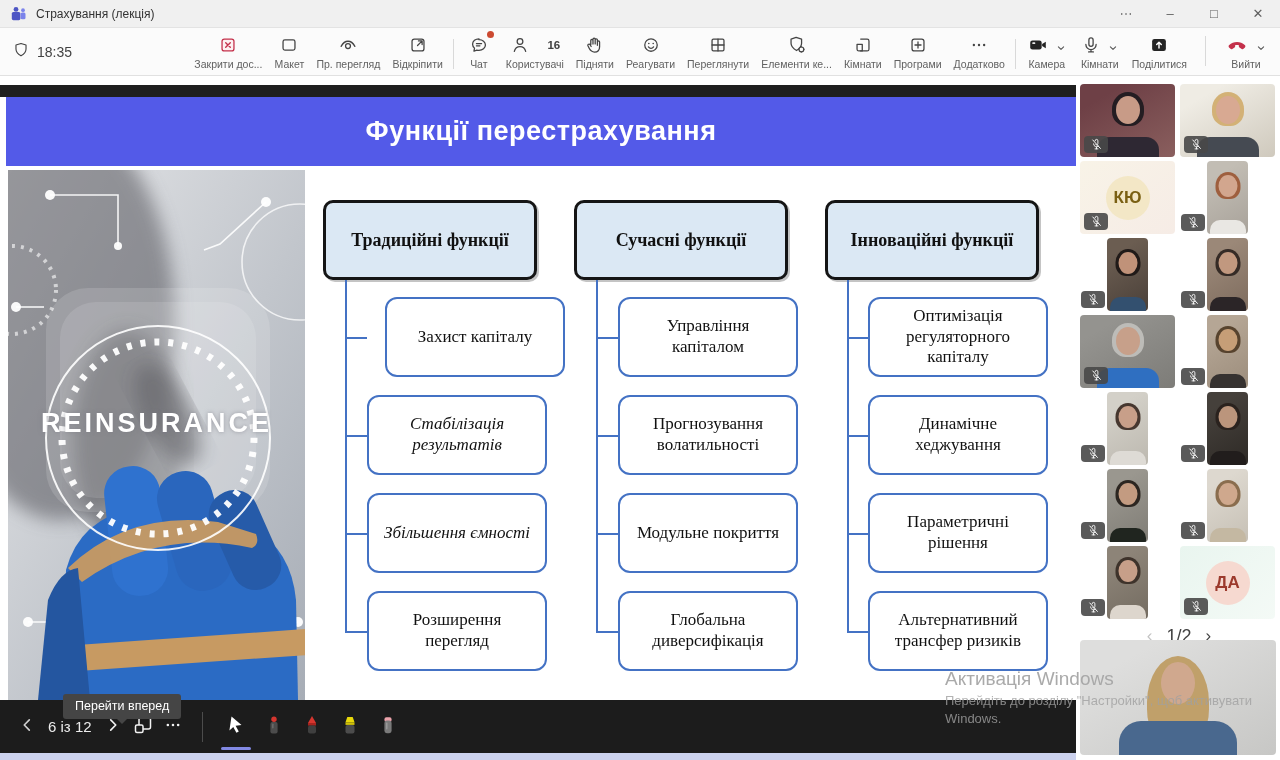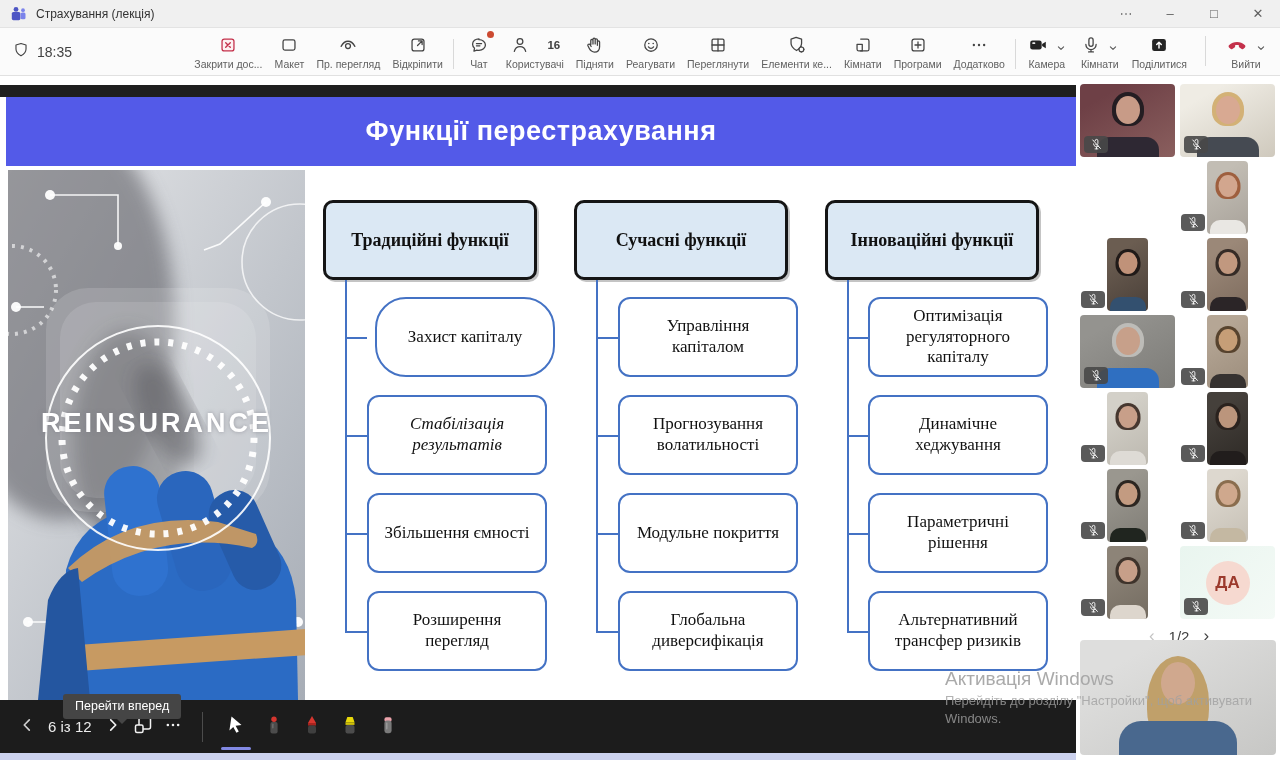--- a/index.html
+++ b/index.html
@@ -87,21 +87,21 @@
   .tile .body { position:absolute; left:50%; transform:translateX(-50%); }
   .mic-badge { position:absolute; width:24px; height:17px; background:rgba(72,72,72,.9); border-radius:4px;
     display:flex; align-items:center; justify-content:center; z-index:5; }
   .init-tile { display:flex; align-items:center; justify-content:center; }
   .init-circle { border-radius:50%; display:flex; align-items:center; justify-content:center;
     font-weight:bold; }
   #pager { position:absolute; left:0; top:548px; width:202px; height:22px; display:flex;
     align-items:center; justify-content:center; gap:14px; }
   #pager .pg-prev { color:#c3c3c3; font-size:17px; cursor:default; }
   #pager .pg-next { color:#424242; font-size:17px; cursor:pointer; }
-  #pager .pg-label { color:#424242; font-size:15px; }
+  #pager .pg-label { color:#424242; font-size:18px; }
 </style>
 </head>
 <body>
 
 <div id="app">
 
   <div id="titlebar">
     <span class="app-icon">
       <svg width="17" height="17" viewBox="0 0 17 17">
         <circle cx="6" cy="4.4" r="2.4" fill="#4e56c4"></circle>
@@ -402,25 +402,25 @@
     </div>
 
     <div id="banner">
       <span class="t">Функції перестрахування</span>
     </div>
 
     <div id="diagram">
         <div class="dg-header" style="left: 323px; top: 123px;">Традиційні функції</div>
         <div class="dg-vline" style="left: 345px; top: 203px; height: 351px;"></div>
         <div class="dg-stub" style="left: 345px; top: 260px; width: 22px;"></div>
-        <div class="dg-box" style="left: 375px; top: 220px; border-radius: 31px;">Захист капіталу</div>
+        <div class="dg-box" style="left: 385px; top: 220px;">Захист капіталу</div>
         <div class="dg-stub" style="left: 345px; top: 358px; width: 22px;"></div>
         <div class="dg-box" style="left: 367px; top: 318px; font-style: italic;">Стабілізація результатів</div>
         <div class="dg-stub" style="left: 345px; top: 456px; width: 22px;"></div>
-        <div class="dg-box" style="left: 367px; top: 416px;">Збільшення ємності</div>
+        <div class="dg-box" style="left: 367px; top: 416px; font-style: italic;">Збільшення ємності</div>
         <div class="dg-stub" style="left: 345px; top: 554px; width: 22px;"></div>
         <div class="dg-box" style="left: 367px; top: 514px;">Розширення перегляд</div>
         <div class="dg-header" style="left: 574px; top: 123px;">Сучасні функції</div>
         <div class="dg-vline" style="left: 596px; top: 203px; height: 351px;"></div>
         <div class="dg-stub" style="left: 596px; top: 260px; width: 22px;"></div>
         <div class="dg-box" style="left: 618px; top: 220px;">Управління капіталом</div>
         <div class="dg-stub" style="left: 596px; top: 358px; width: 22px;"></div>
         <div class="dg-box" style="left: 618px; top: 318px;">Прогнозування волатильності</div>
         <div class="dg-stub" style="left: 596px; top: 456px; width: 22px;"></div>
         <div class="dg-box" style="left: 618px; top: 416px;">Модульне покриття</div>
@@ -535,20 +535,31 @@
           <div class="face" style="width: 24px; height: 28px; top: 12px; background: rgb(216, 169, 146);"></div>
           <div class="body" style="width: 62px; height: 26px; bottom: -6px; background: rgb(69, 74, 82); border-radius: 13px 13px 0px 0px;"></div>
         </div>
         <div class="mic-badge" style="left: 4px; bottom: 4px;">
           <svg width="13" height="13" viewBox="0 0 16 16">
             <path d="M6.3 3.4a1.7 1.7 0 0 1 3.4 0v3.4a1.7 1.7 0 0 1-2.6 1.5M4.4 7.2a3.7 3.7 0 0 0 6 2.9M8 11.6v1.8M6.2 13.4h3.6" fill="none" stroke="#fff" stroke-width="1.1" stroke-linecap="round"></path>
             <path d="M3.4 2.4l9.4 10.4" stroke="#fff" stroke-width="1.2" stroke-linecap="round"></path>
           </svg>
         </div>
       </div>
+      <div class="tile" style="left: 2px; top: 84px; width: 95px; height: 73px;">
+        <div class="vid init-tile" style="background: linear-gradient(135deg, rgb(248, 243, 231), rgb(246, 236, 230));">
+          <div class="init-circle" style="width: 44px; height: 44px; background: rgb(243, 231, 198); color: rgb(122, 96, 19); font-size: 17px;">КЮ</div>
+        </div>
+        <div class="mic-badge" style="left: 4px; bottom: 4px;">
+          <svg width="13" height="13" viewBox="0 0 16 16">
+            <path d="M6.3 3.4a1.7 1.7 0 0 1 3.4 0v3.4a1.7 1.7 0 0 1-2.6 1.5M4.4 7.2a3.7 3.7 0 0 0 6 2.9M8 11.6v1.8M6.2 13.4h3.6" fill="none" stroke="#fff" stroke-width="1.1" stroke-linecap="round"></path>
+            <path d="M3.4 2.4l9.4 10.4" stroke="#fff" stroke-width="1.2" stroke-linecap="round"></path>
+          </svg>
+        </div>
+      </div>
       <div class="tile" style="left: 129px; top: 84px; width: 41px; height: 73px;">
         <div class="vid" style="background: linear-gradient(150deg, rgb(194, 189, 180) 20%, rgb(168, 162, 154));">
           <div class="hair" style="width: 25px; height: 27px; top: 11px; background: rgb(158, 95, 62);"></div>
           <div class="face" style="width: 19px; height: 22px; top: 14px; background: rgb(210, 166, 142);"></div>
           <div class="body" style="width: 36px; height: 18px; bottom: -4px; background: rgb(233, 231, 227); border-radius: 10px 10px 0px 0px;"></div>
         </div>
         <div class="mic-badge" style="left: -26px; bottom: 3px;">
           <svg width="13" height="13" viewBox="0 0 16 16">
             <path d="M6.3 3.4a1.7 1.7 0 0 1 3.4 0v3.4a1.7 1.7 0 0 1-2.6 1.5M4.4 7.2a3.7 3.7 0 0 0 6 2.9M8 11.6v1.8M6.2 13.4h3.6" fill="none" stroke="#fff" stroke-width="1.1" stroke-linecap="round"></path>
             <path d="M3.4 2.4l9.4 10.4" stroke="#fff" stroke-width="1.2" stroke-linecap="round"></path>

